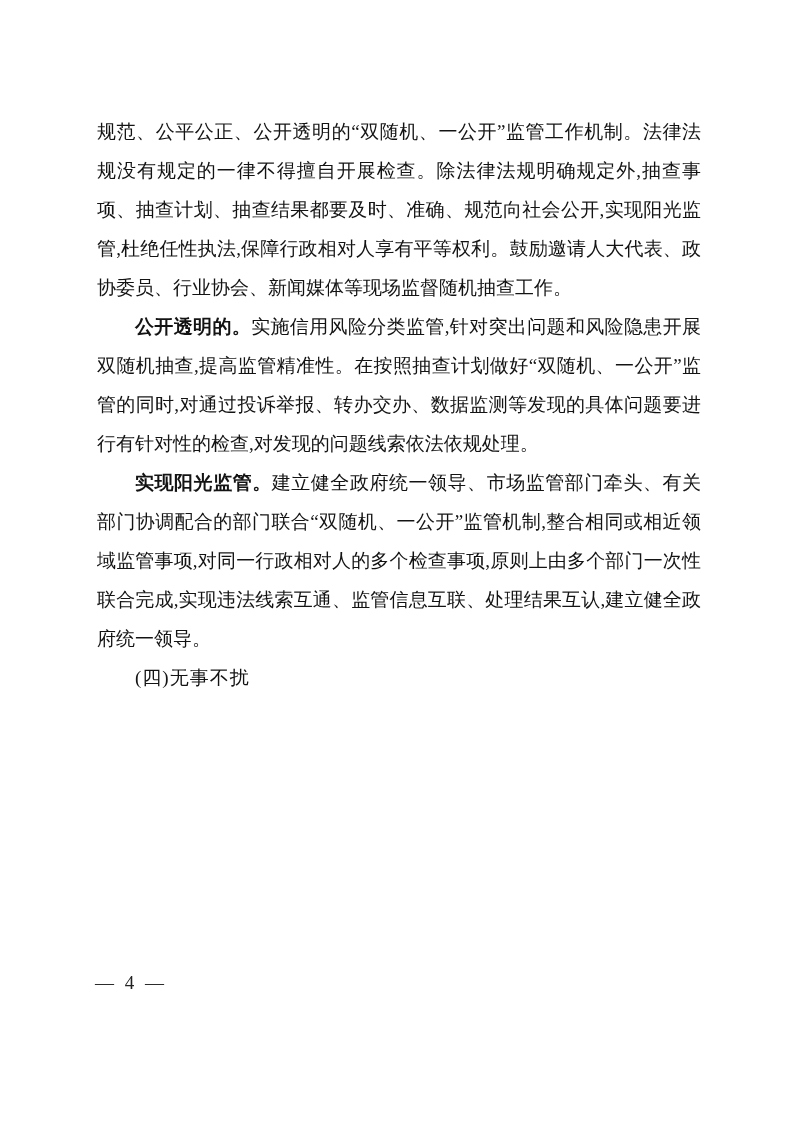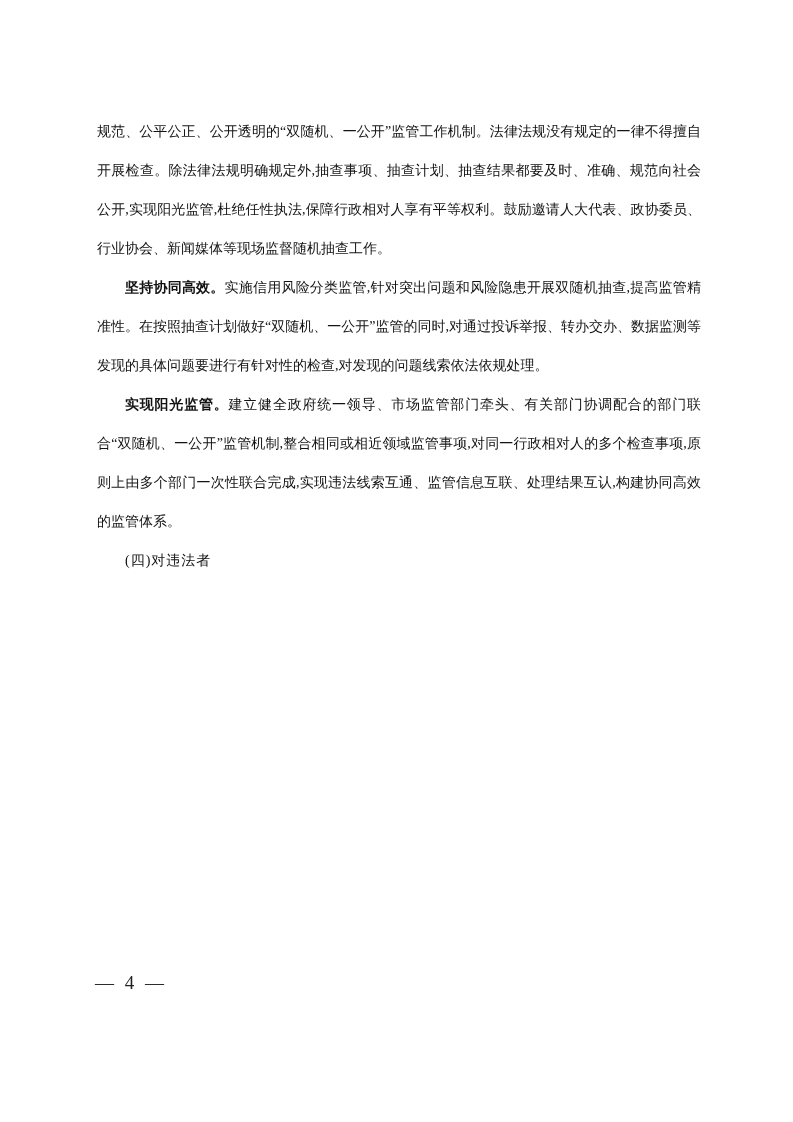--- a/index.html
+++ b/index.html
@@ -22,21 +22,21 @@
     top: 112px;
     width: 604px;
     font-size: 21px;
     line-height: 39px;
     text-align: justify;
     text-justify: inter-character;
   }
   .content p, .content h3 {
     margin: 0;
     padding: 0;
-    font-size: 14px;
+    font-size: 19px;
     font-weight: normal;
   }
   .para-indent {
     text-indent: 2em;
   }
   .lead-in {
     font-weight: bold;
   }
   .section-heading {
     font-weight: bold;
@@ -53,23 +53,23 @@
   }
 </style>
 </head>
 <body>
 
 <div class="page">
   <div class="content">
 
     <p><span>规范、公平公正、公开透明的“双随机、一公开”监管工作机制。法律法规没有规定的一律不得擅自开展检查。除法律法规明确规定外,抽查事项、抽查计划、抽查结果都要及时、准确、规范向社会公开,实现阳光监管,杜绝任性执法,保障行政相对人享有平等权利。鼓励邀请人大代表、政协委员、行业协会、新闻媒体等现场监督随机抽查工作。</span></p>
 
-    <p class="para-indent"><span class="lead-in">坚持协同高效。</span><span>实施信用风险分类监管,针对突出问题和风险隐患开展双随机抽查,提高监管精准性。在按照抽查计划做好“双随机、一公开”监管的同时,对通过投诉举报、转办交办、数据监测等发现的具体问题要进行有针对性的检查,对发现的问题线索依法依规处理。</span></p>
+    <p class="para-indent"><span class="lead-in">公开透明的。</span><span>实施信用风险分类监管,针对突出问题和风险隐患开展双随机抽查,提高监管精准性。在按照抽查计划做好“双随机、一公开”监管的同时,对通过投诉举报、转办交办、数据监测等发现的具体问题要进行有针对性的检查,对发现的问题线索依法依规处理。</span></p>
 
-    <p class="para-indent"><span class="lead-in">实现阳光监管。</span><span>建立健全政府统一领导、市场监管部门牵头、有关部门协调配合的部门联合“双随机、一公开”监管机制,整合相同或相近领域监管事项,对同一行政相对人的多个检查事项,原则上由多个部门一次性联合完成,实现违法线索互通、监管信息互联、处理结果互认,构建协同高效的监管体系。</span></p>
+    <p class="para-indent"><span class="lead-in">实现阳光监管。</span><span>建立健全政府统一领导、市场监管部门牵头、有关部门协调配合的部门联合“双随机、一公开”监管机制,整合相同或相近领域监管事项,对同一行政相对人的多个检查事项,原则上由多个部门一次性联合完成,实现违法线索互通、监管信息互联、处理结果互认,建立健全政府统一领导。</span></p>
 
-    <h3 class="section-heading">(四)对违法者</h3>
+    <h3 class="section-heading">(四)无事不扰</h3>
 
 
   </div>
 
   <div class="page-number">— 4 —</div>
 </div>
 
 </body></html>

